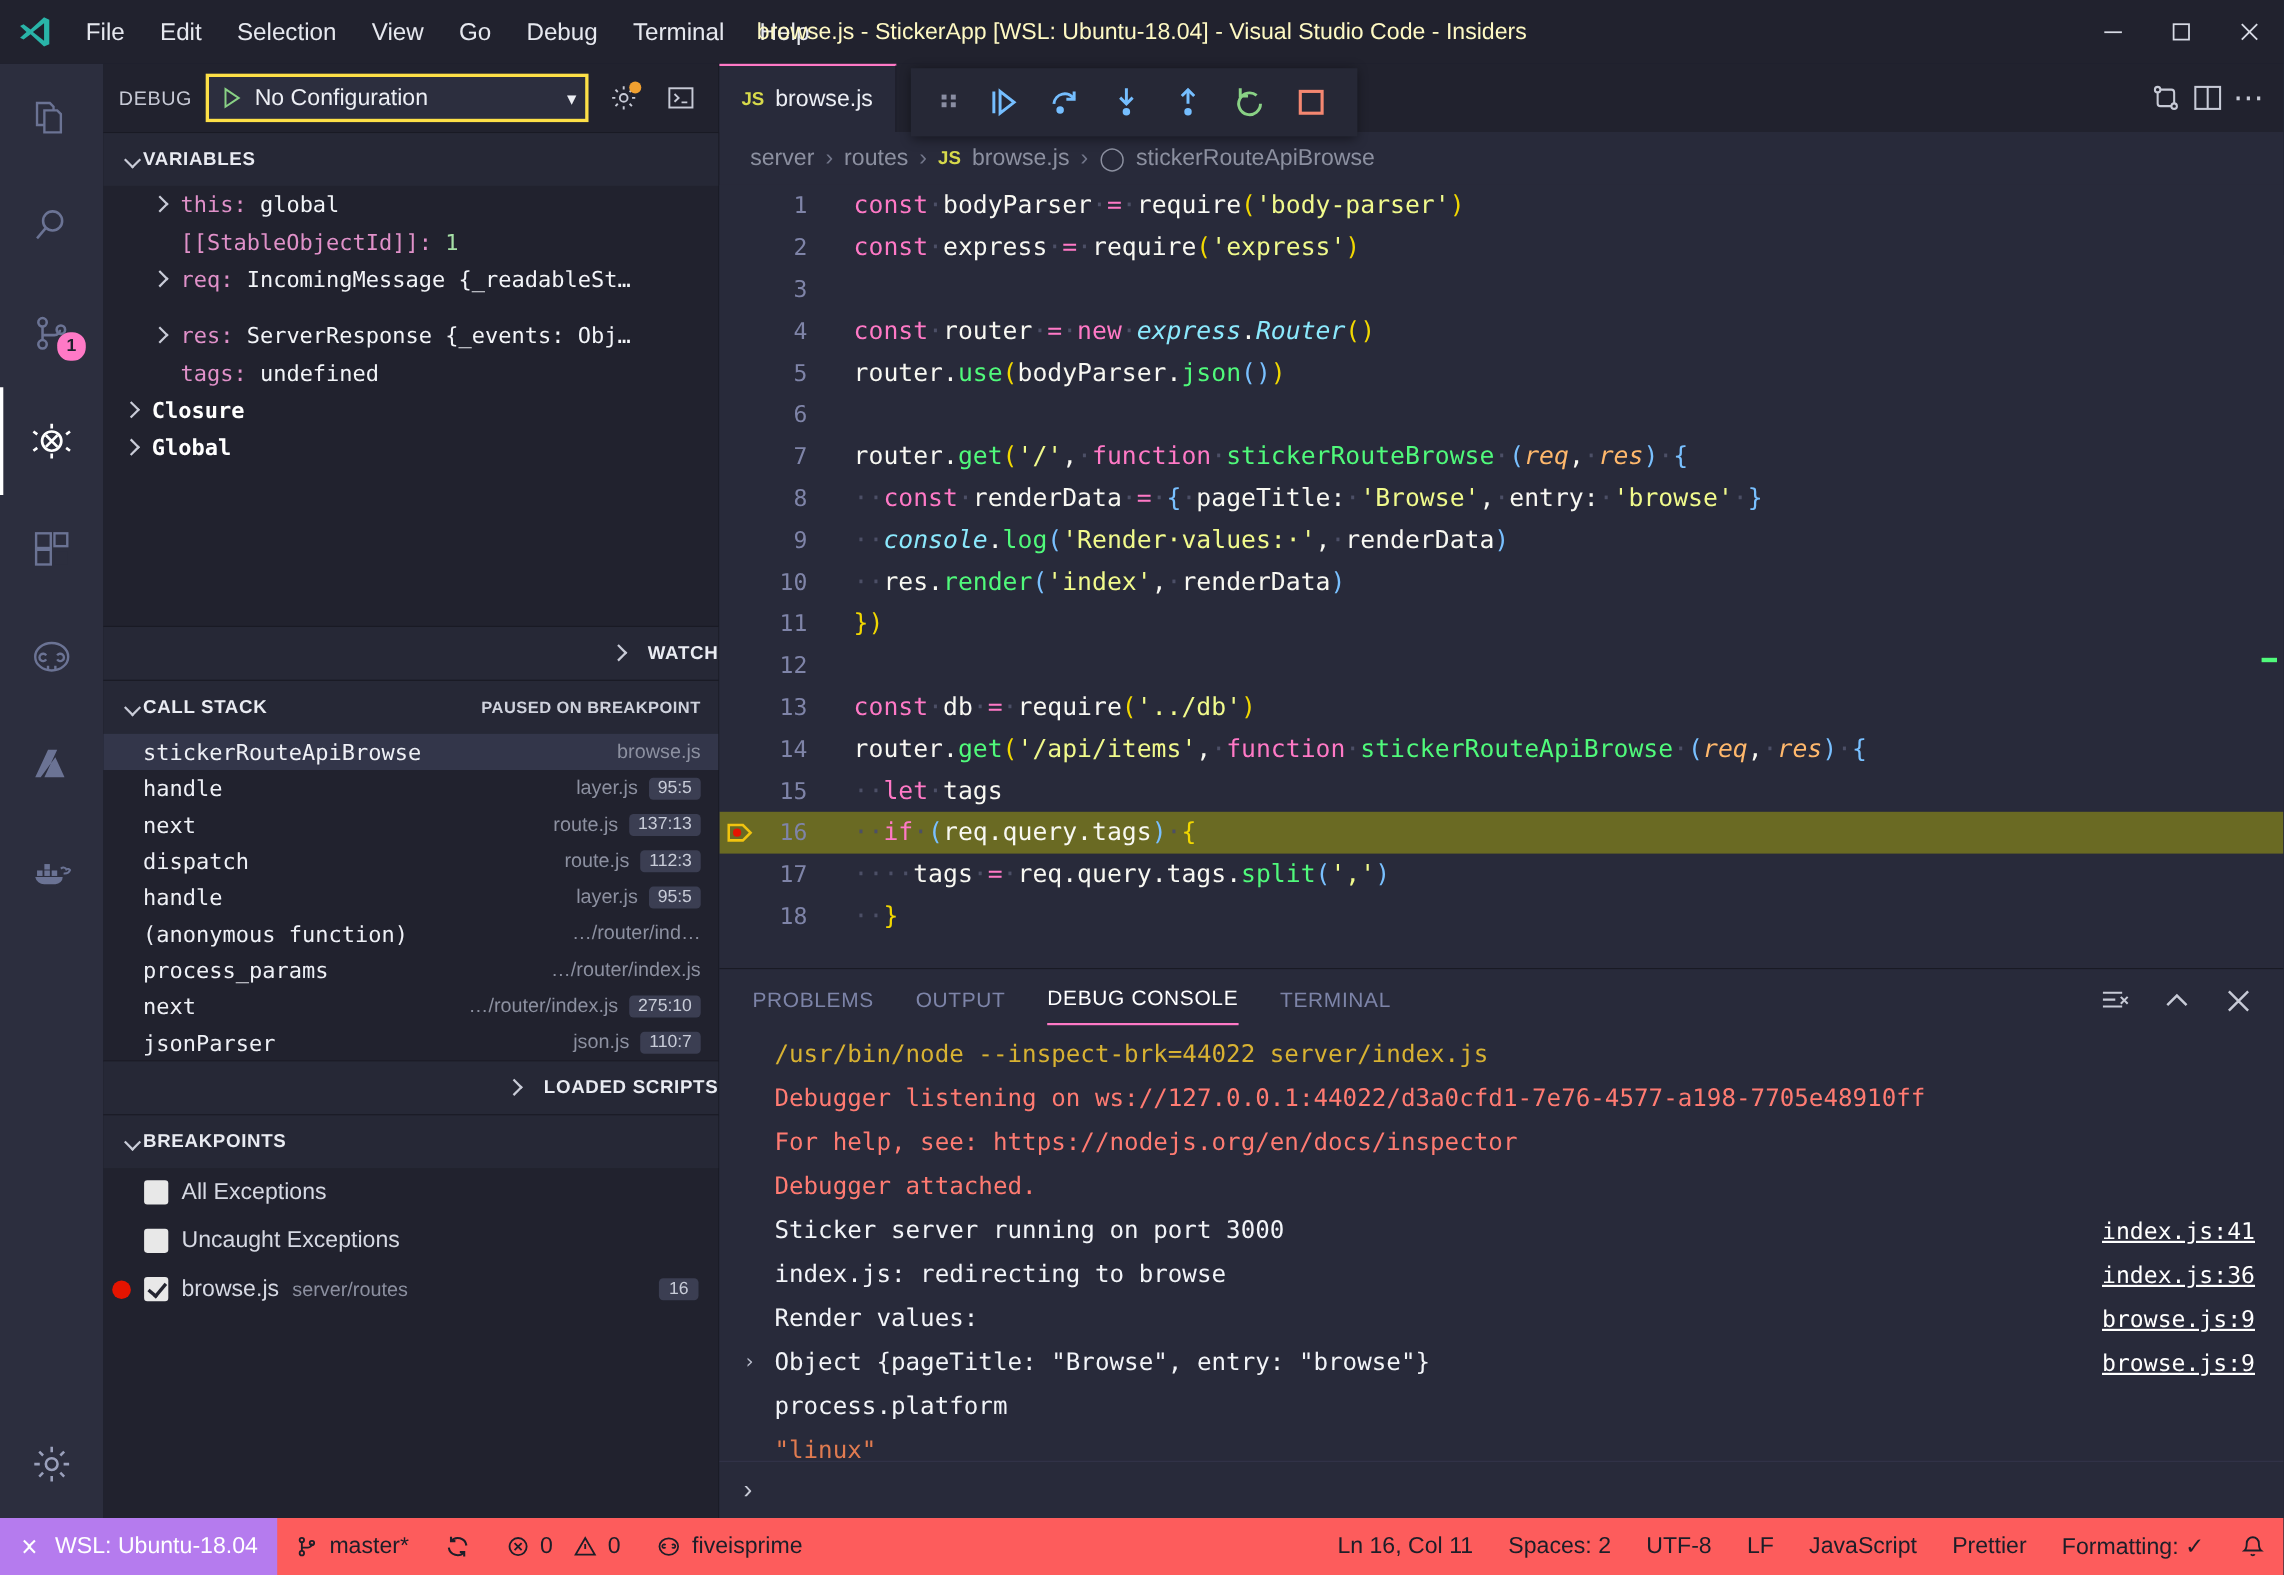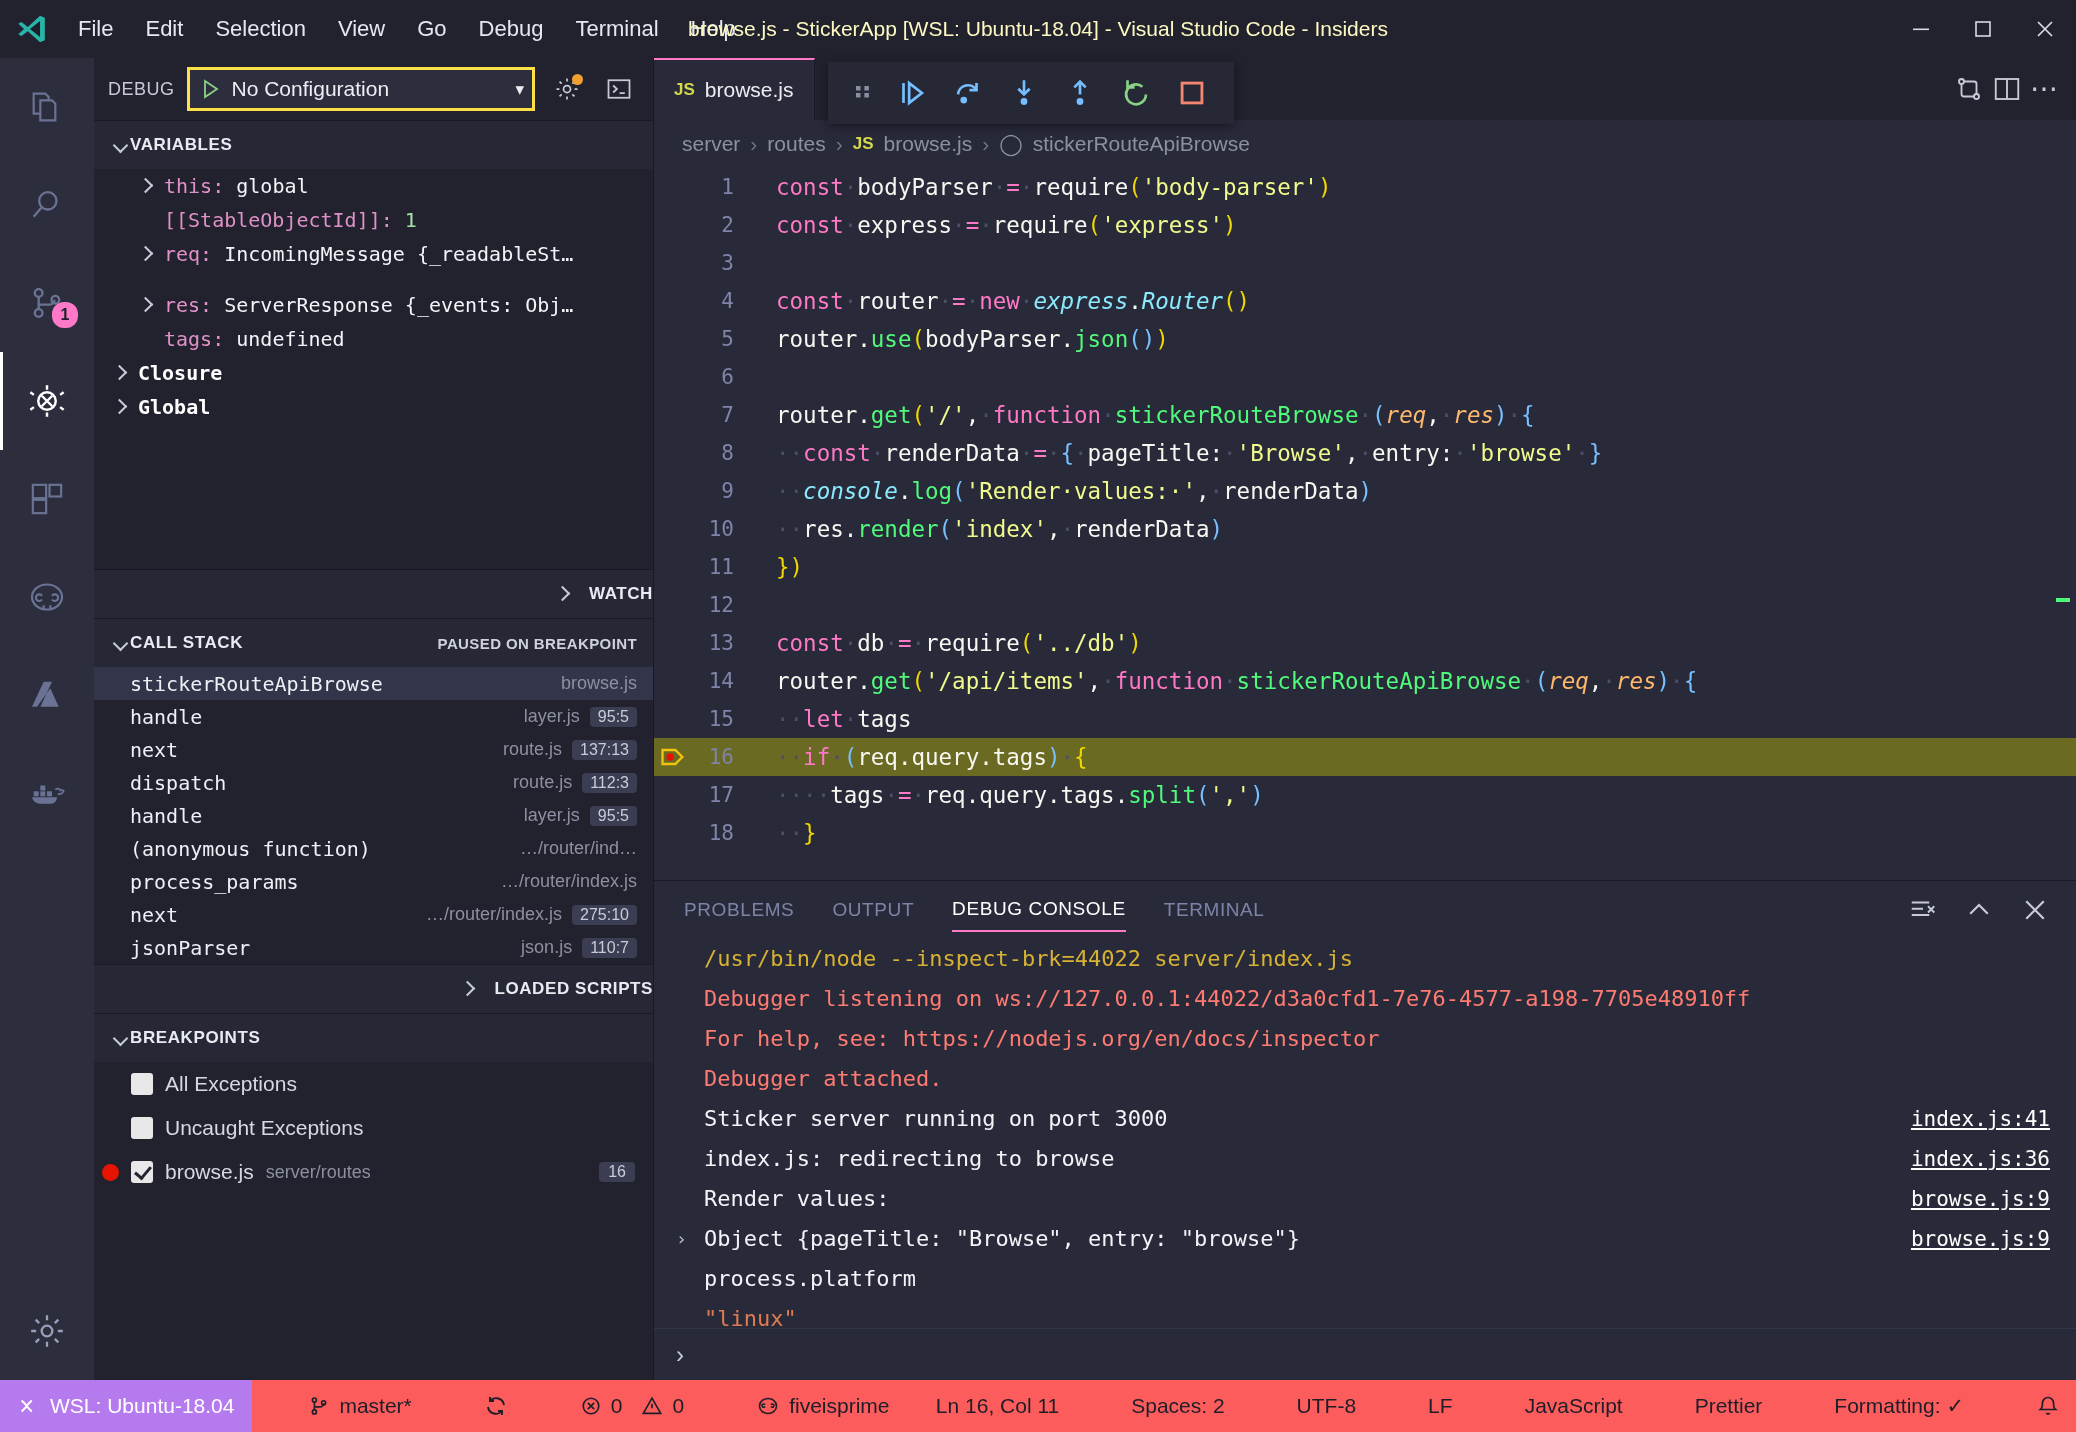--- a/index.html
+++ b/index.html
@@ -109,21 +109,21 @@
   .crow { display:flex; align-items:center; height:40px; white-space:pre; }
   .c-arrow { width:28px; flex:0 0 28px; color:#b9bdcc; font-size:18px; }
   .c-txt { flex:1; }
   .c-src { color:#fff; text-decoration:underline; font-size:21px; padding-right:26px; }
   .c-yellow { color:#d8b232; } .c-salmon { color:#ff7b72; } .c-white { color:#f2f4f8; } .c-orange { color:#e07b50; }
   .repl { height:52px; display:flex; align-items:center; padding-left:22px; border-top:1px solid #32344a; }
 
   
   .status { height:52px; flex:0 0 52px; display:flex; align-items:stretch; background:#fd5c5c; color:#1d1e28; font-size:21px; }
   .st-wsl { background:#b57bee; color:#fff; display:flex; align-items:center; gap:10px; padding:0 18px; }
-  .st { display:flex; align-items:center; gap:9px; padding:0 16px;margin-left:40px; }
+  .st { display:flex; align-items:center; gap:9px; padding:0 16px; }
   .st.right { margin-left:auto; }
   svg { display:block; }
 </style>
 </head>
 <body>
 
 <div class="app">
 
   <div class="titlebar">
     <div class="vscode-logo">

